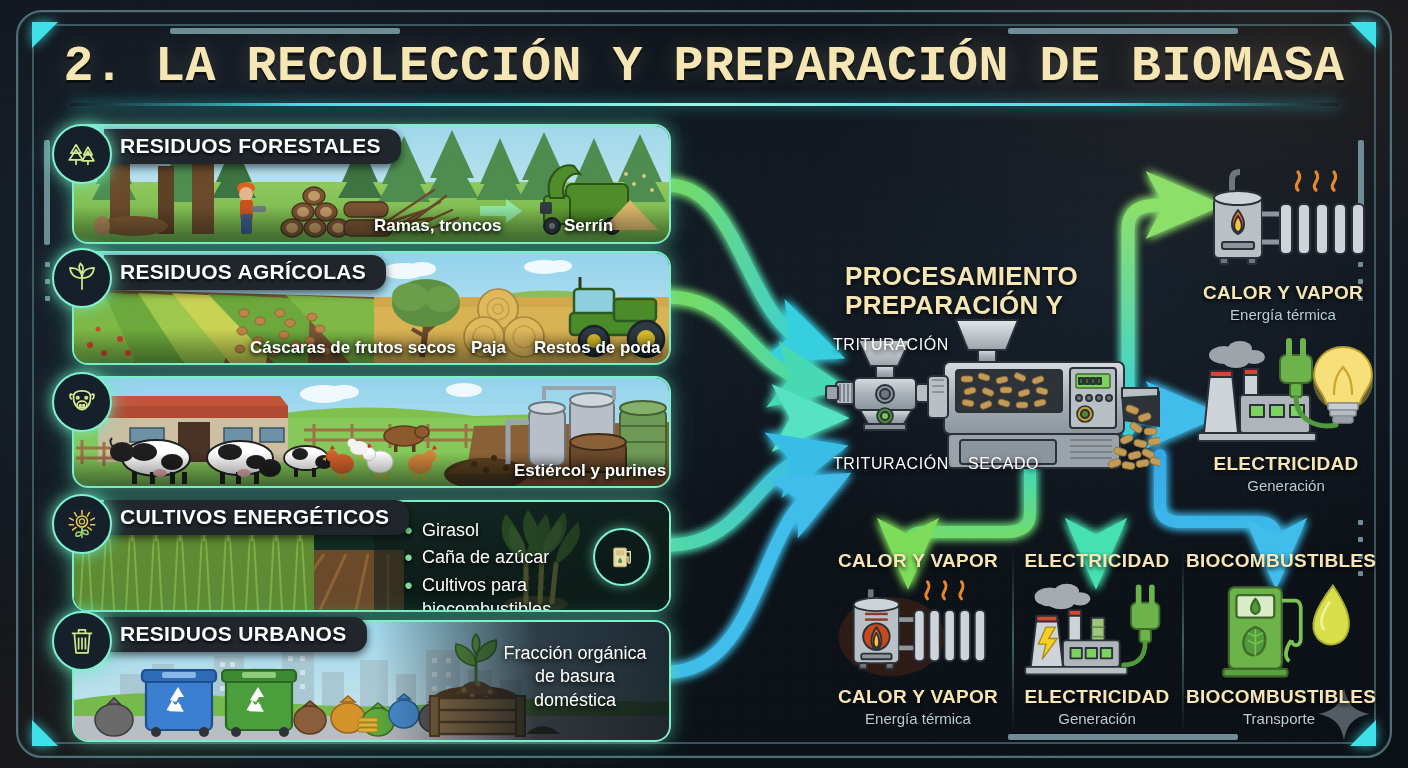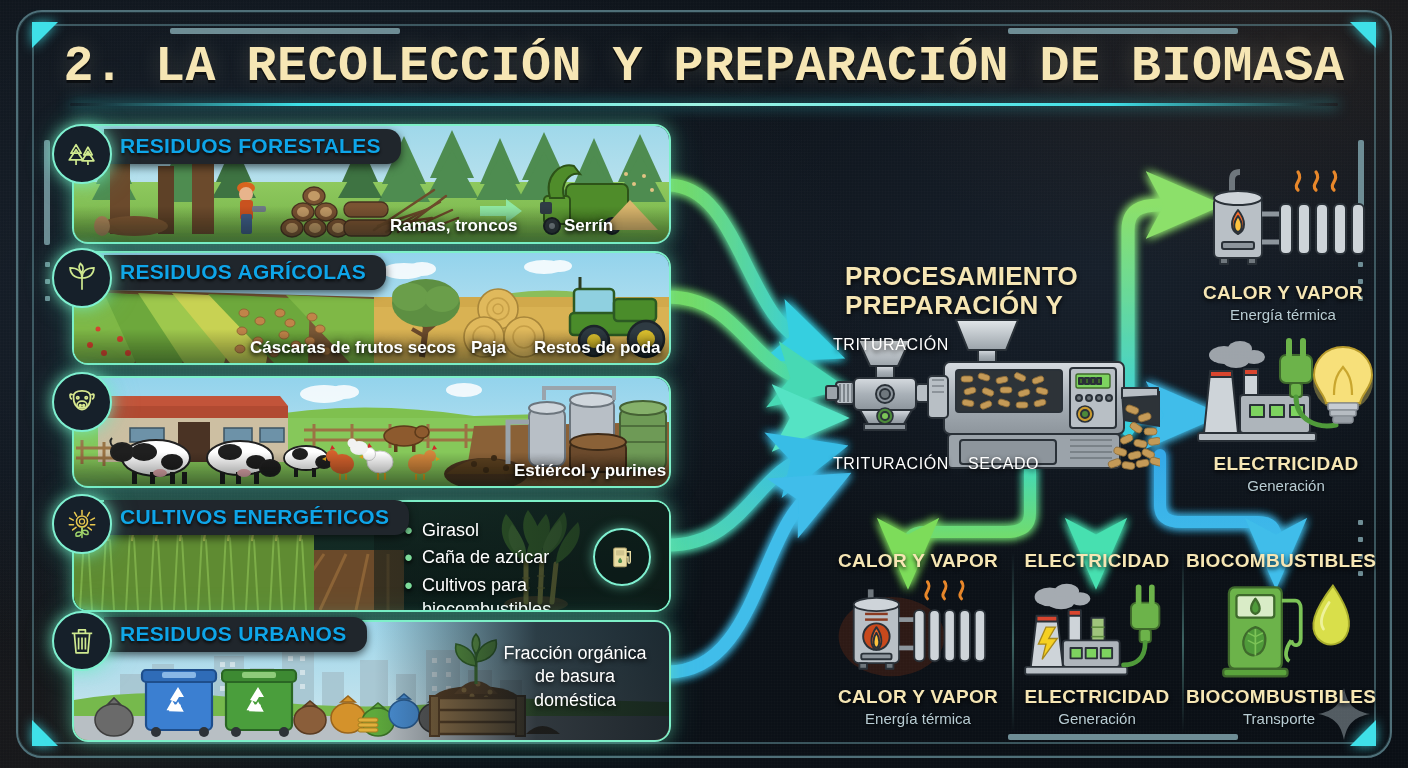--- a/index.html
+++ b/index.html
@@ -62,21 +62,21 @@
      box-shadow:0 0 14px rgba(63,224,232,.85);border-radius:2px;}
 
   
   .panel{position:absolute;left:72px;width:595px;border-radius:16px;z-index:6;
          border:2.5px solid #7df0c8;overflow:hidden;
          box-shadow:0 0 16px rgba(110,240,190,.45),0 0 34px rgba(60,200,170,.2);}
   .panel .scene{position:absolute;inset:0;}
   .panel .cap{position:absolute;color:#fff;font-size:17px;font-weight:600;
          text-shadow:0 2px 4px rgba(0,0,0,.95),0 0 10px rgba(0,0,0,.8);}
   .badge{position:absolute;z-index:9;background:#20262c;border-radius:0 14px 14px 0;
-         padding:5px 20px 6px 16px;color:#0ea5e9;font-size:21px;font-weight:bold;
+         padding:5px 20px 6px 16px;color:#ffffff;font-size:21px;font-weight:bold;
          letter-spacing:.3px;white-space:nowrap;
          text-shadow:0 2px 3px rgba(0,0,0,.8);
          box-shadow:0 3px 9px rgba(0,0,0,.6);}
   .iconcirc{position:absolute;z-index:10;width:56px;height:56px;border-radius:50%;
          background:#16202a;border:2.5px solid #7ff0d0;
          display:flex;align-items:center;justify-content:center;
          box-shadow:0 0 14px rgba(120,240,200,.7),0 0 28px rgba(90,220,180,.35);}
   .iconcirc svg{width:34px;height:34px;}
 
   
@@ -329,21 +329,21 @@
             <circle cx="570" cy="50" r="2"></circle>
             <circle cx="552" cy="48" r="2"></circle>
             <circle cx="578" cy="64" r="2"></circle>
           </g>
 
         <path d="M406,80 L432,80 L432,73 L448,85 L432,97 L432,90 L406,90 Z" fill="#8fe9a8" opacity=".95"></path>
       </svg>
 
       <div style="position:absolute;left:0;right:0;bottom:0;height:36px;background:linear-gradient(rgba(0,0,0,0),rgba(0,0,0,.45));"></div>
     </div>
-    <div class="cap" style="left:316px;bottom:6px;">Ramas, troncos</div>
+    <div class="cap" style="left:300px;bottom:6px;">Ramas, troncos</div>
     <div class="cap" style="left:490px;bottom:6px;">Serrín</div>
   </div>
   <div class="badge" style="left:104px;top:129px;">RESIDUOS FORESTALES</div>
   <div class="iconcirc" style="left:52px;top:124px;">
     <svg viewBox="0 0 40 40" fill="none" stroke="#cfe98f" stroke-width="2" stroke-linejoin="round">
       <path d="M13 9 L19 19 L7 19 Z"></path>
         <path d="M13 15 L21 27 L5 27 Z"></path>
         <line x1="13" y1="27" x2="13" y2="33"></line>
       <path d="M27 12 L32 21 L22 21 Z"></path>
         <path d="M27 17 L34 28 L20 28 Z"></path>

